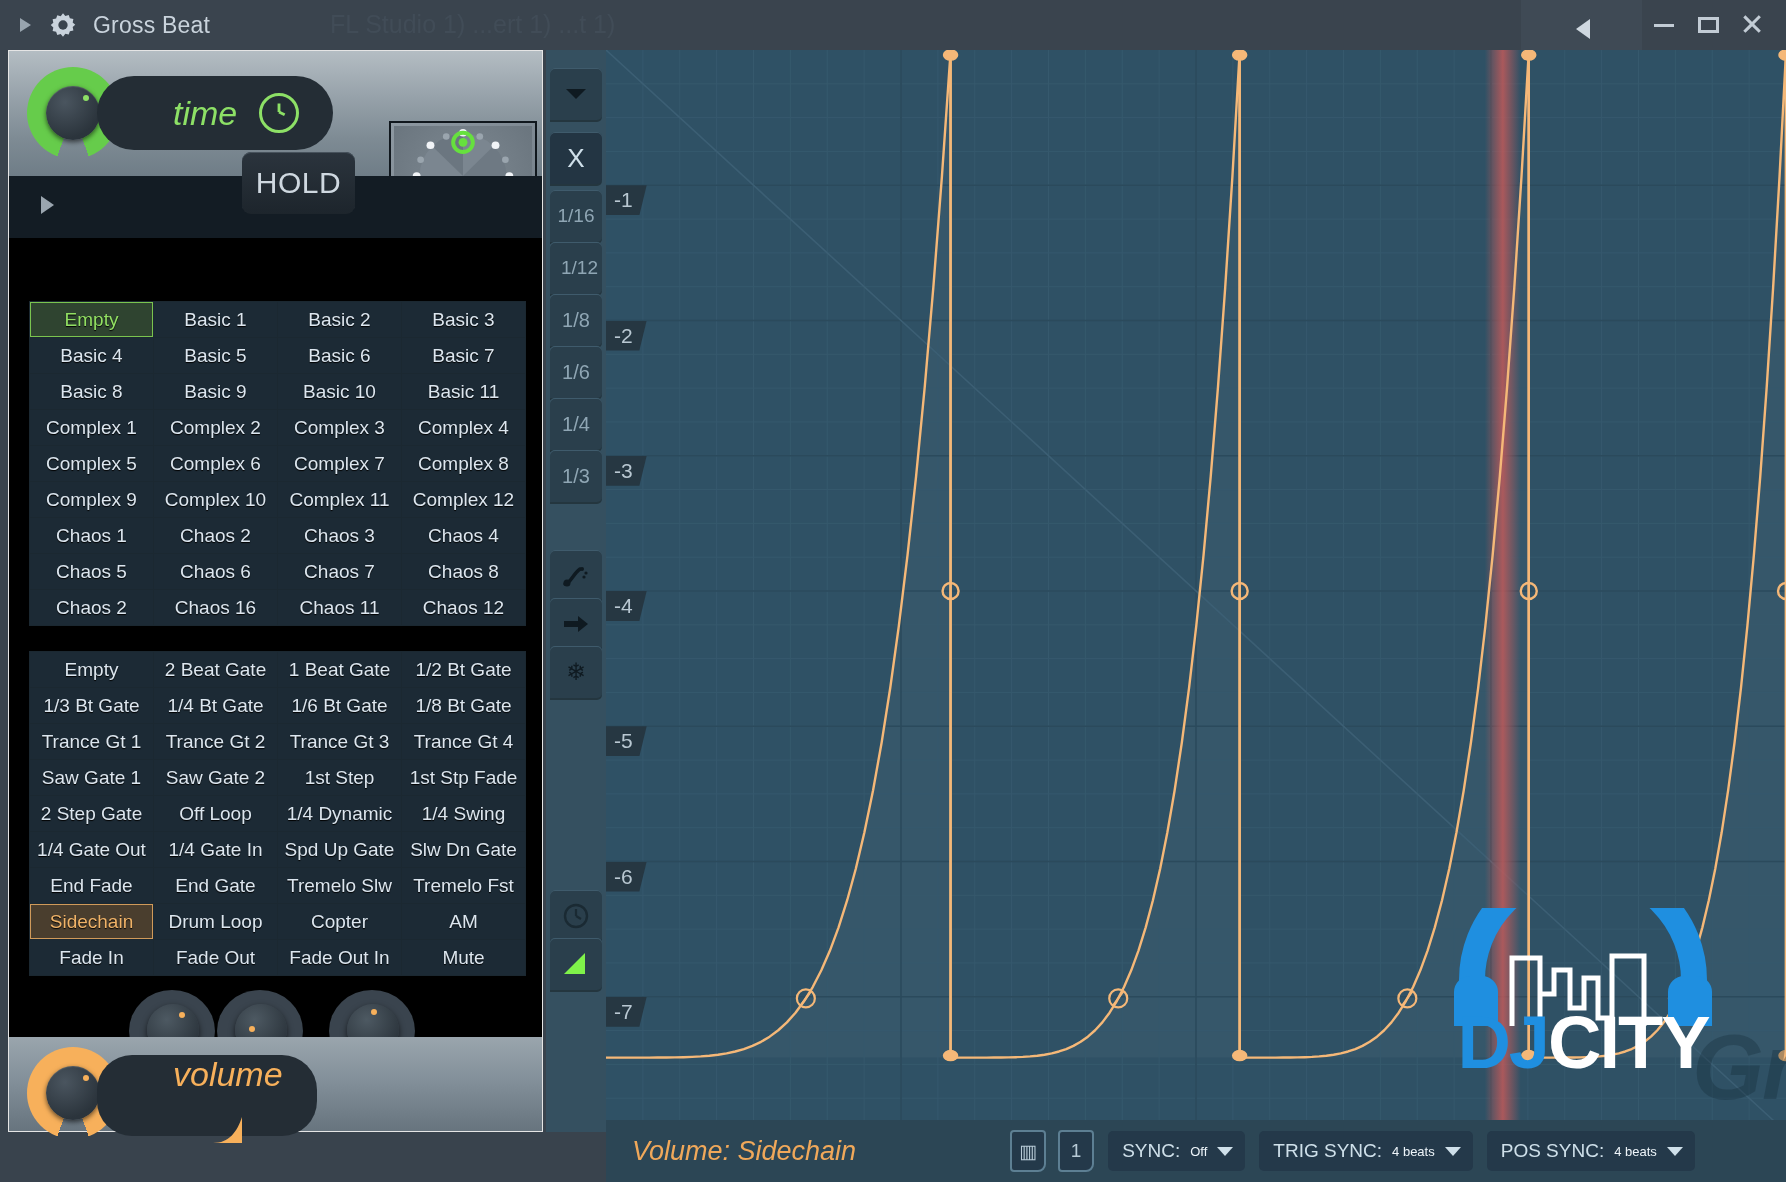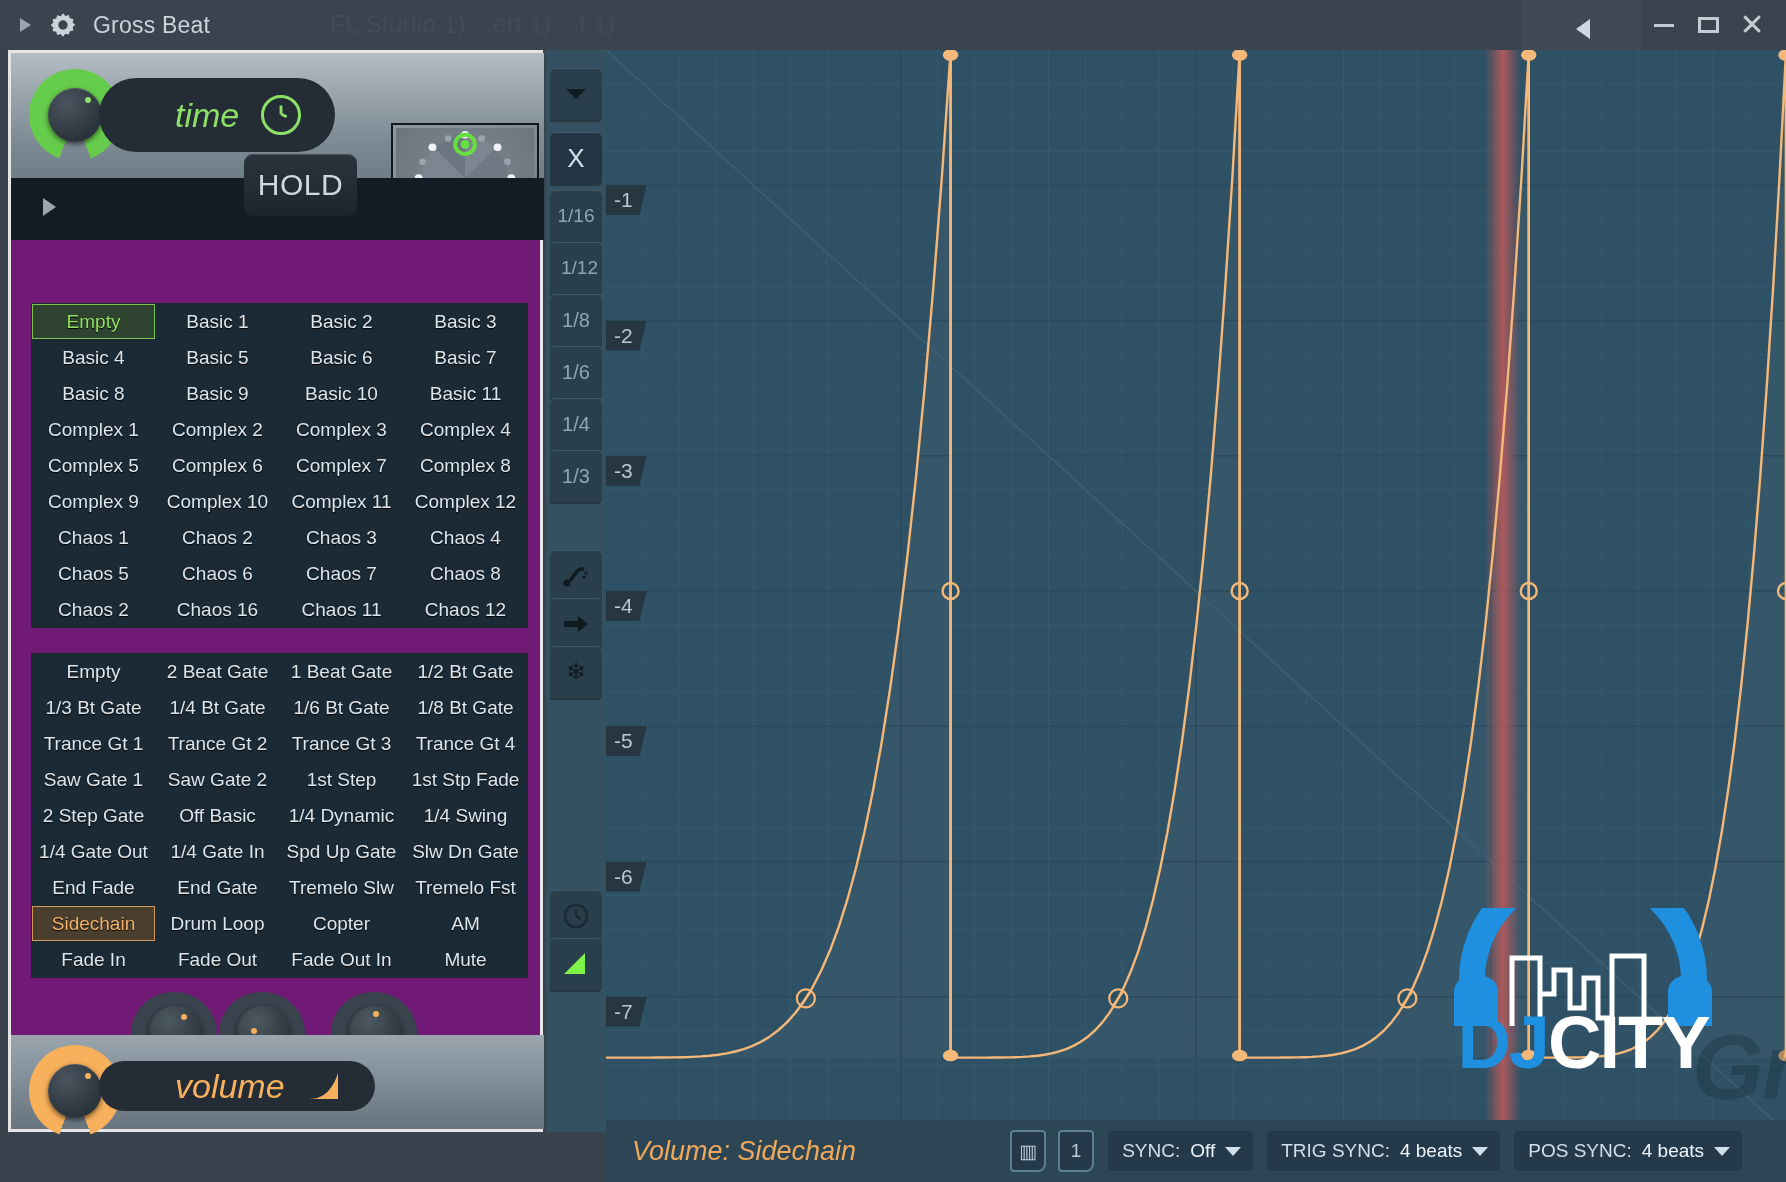--- a/index.html
+++ b/index.html
@@ -26,21 +26,21 @@
   .pv-left  { border-right:14px solid #cfd8e0; border-top:10px solid transparent; border-bottom:10px solid transparent;}
   .pv-right { border-left:14px solid #cfd8e0; border-top:10px solid transparent; border-bottom:10px solid transparent;}
   .wbtn { width:44px; height:50px; display:flex; align-items:center; justify-content:center;
           color:#c2ccd5; }
   .wbtn .min { width:20px; height:3px; background:#c2ccd5; }
   .wbtn .max { width:21px; height:16px; border:3px solid #c2ccd5; }
   .wbtn .cls { font-size:30px; line-height:26px; font-weight:300; }
 
   
   .leftpanel { position:absolute; left:8px; top:50px; width:535px; height:1082px;
-               background:#701a75; border:3px solid #e5e5e5; }
+               background:#000000; border:1px solid #e5e5e5; }
 
   .topbar { position:relative; width:533px; height:125px;
             background:linear-gradient(180deg,#b4bdc3 0%,#98a3ab 35%,#7e8b94 70%,#6f7d87 100%); }
   .knob-time-wrap { position:absolute; left:18px; top:16px; width:92px; height:92px; }
   .arc { position:absolute; inset:0; border-radius:50%; }
   .arc-green { background:conic-gradient(from 200deg, #66cc4b 0deg 320deg, rgba(0,0,0,0) 320deg 360deg); }
   .arc-orange{ background:conic-gradient(from 200deg, #f7b05b 0deg 320deg, rgba(0,0,0,0) 320deg 360deg); }
   .knob-inner { position:absolute; left:19px; top:19px; width:54px; height:54px; border-radius:50%;
                 background:radial-gradient(circle at 35% 30%, #4a555f, #2b343c 70%);
                 box-shadow:0 2px 5px rgba(0,0,0,.6), inset 0 1px 1px rgba(255,255,255,.12); }
@@ -119,21 +119,21 @@
   
   .statusbar { position:absolute; left:606px; bottom:0; width:1180px; height:62px;
                background:#2c4655; display:flex; align-items:center; }
   .st-title { margin-left:26px; color:#f0a85a; font-size:27px; font-style:italic; white-space:nowrap;}
   .st-icon { width:36px; height:42px; background:#24394a; border:2px solid #5d7f93;
              border-radius:4px 4px 8px 4px; display:flex; align-items:center; justify-content:center;
              color:#b8cbd7; font-size:19px; margin-left:12px; cursor:pointer; }
   .dd { height:40px; background:#24394a; border-radius:5px; display:flex; align-items:center;
         gap:10px; padding:0 12px 0 14px; margin-left:14px; cursor:pointer; }
   .dd-lab { color:#cfe0ea; font-size:19px; }
-  .dd-val { color:#eef5fa; font-size:19px; }
+  .dd-val { color:#eef5fa; font-size:13px; }
   .caret { width:0;height:0; border-left:8px solid transparent; border-right:8px solid transparent;
            border-top:9px solid #cfe0ea; }
 </style>
 </head>
 <body>
 
 <div id="app">
 
   <div class="titlebar">
     <div class="tb-arrow"></div>
@@ -278,21 +278,21 @@
         <div class="cell">1/8 Bt Gate</div>
         <div class="cell">Trance Gt 1</div>
         <div class="cell">Trance Gt 2</div>
         <div class="cell">Trance Gt 3</div>
         <div class="cell">Trance Gt 4</div>
         <div class="cell">Saw Gate 1</div>
         <div class="cell">Saw Gate 2</div>
         <div class="cell">1st Step</div>
         <div class="cell">1st Stp Fade</div>
         <div class="cell">2 Step Gate</div>
-        <div class="cell">Off Basic</div>
+        <div class="cell">Off Loop</div>
         <div class="cell">1/4 Dynamic</div>
         <div class="cell">1/4 Swing</div>
         <div class="cell">1/4 Gate Out</div>
         <div class="cell">1/4 Gate In</div>
         <div class="cell">Spd Up Gate</div>
         <div class="cell">Slw Dn Gate</div>
         <div class="cell">End Fade</div>
         <div class="cell">End Gate</div>
         <div class="cell">Tremelo Slw</div>
         <div class="cell">Tremelo Fst</div>
@@ -341,21 +341,21 @@
       </div>
     </div>
 
     <div class="botbar">
       <div class="knob-time-wrap" style="left:18px; top:10px;">
         <div class="arc arc-orange"></div>
         <div class="knob-inner">
           <span class="knob-dot" style="left:37px;top:9px;background:#f7b05b;"></span>
         </div>
       </div>
-      <div class="pill" style="top:26px; height:50px; border-radius:35px;">
+      <div class="pill" style="top:18px; height:81px; border-radius:35px;flex-direction:column;">
         <span class="pill-label" style="color:#f7b05b;">volume</span>
         <span class="tri-vol">
           <svg width="34" height="28" viewBox="0 0 34 28">
               <path d="M2 27 C18 27 26 16 31 1 L31 27 Z" fill="#f7b05b"></path>
             </svg>
         </span>
       </div>
     </div>
   </div>
 

